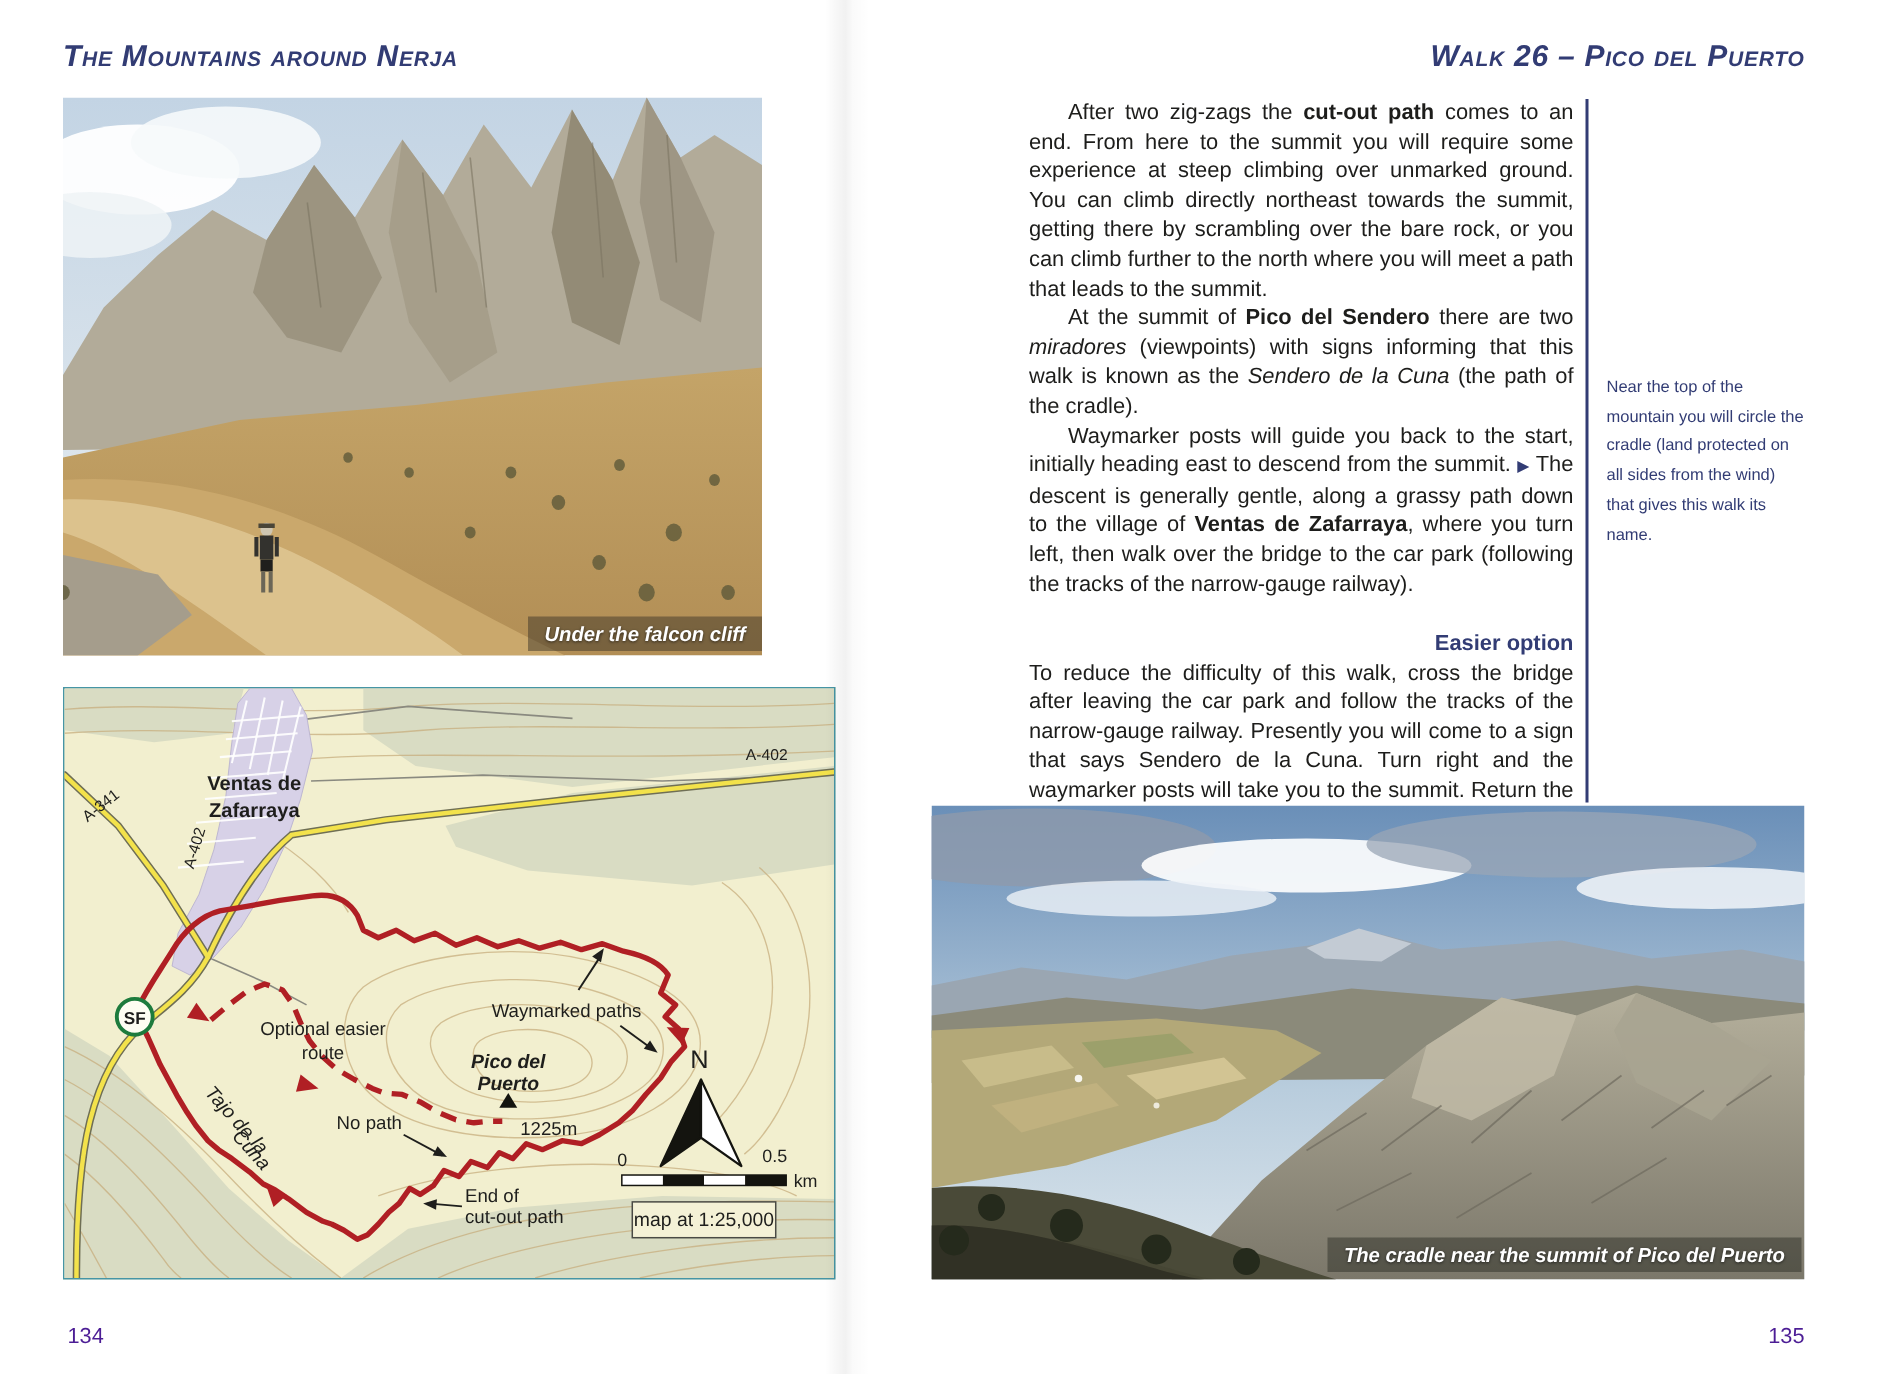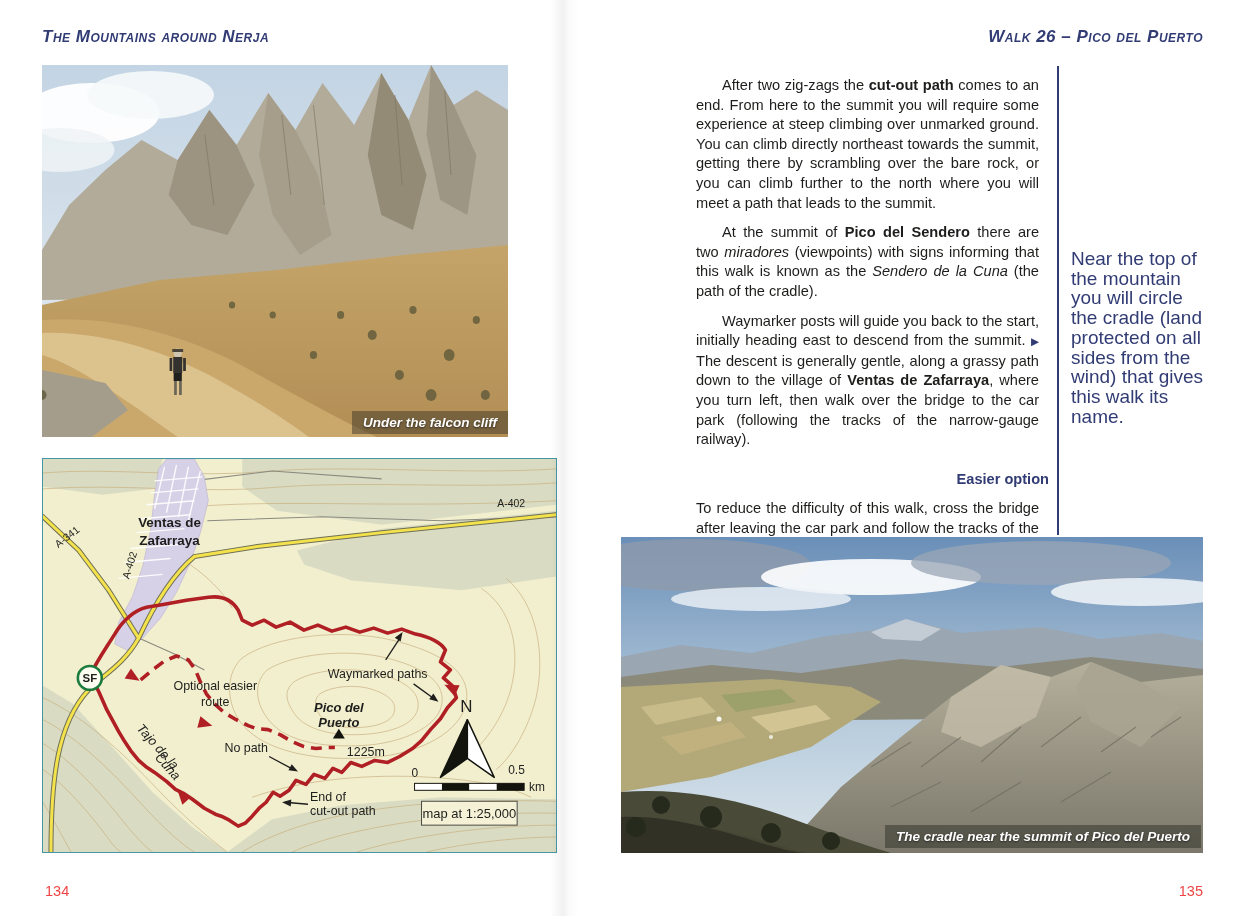--- a/index.html
+++ b/index.html
@@ -5,45 +5,45 @@
   :root{
     --navy:#323c74; --body-text:#1d1d1b; --route-red:#b01f24;
     --map-bg:#f2efcf; --map-green:#d9dcc3; --contour:#c7ae7e;
     --road-yellow:#f3e24b; --road-casing:#6f6f55; --town-fill:#d7d1e7;
     --map-border:#4695a5; --sf-green:#1d7b3d;
   }
   html,body{margin:0;padding:0;background:#fff;}
   .spread{position:relative;width:1254px;height:916px;background:#fff;
     font-family:"Liberation Sans",sans-serif;overflow:hidden;}
   .running-head{position:absolute;top:27px;font-style:italic;font-variant:small-caps;
-    font-weight:700;letter-spacing:.5px;font-size:17px;color:var(--navy);}
+    font-weight:700;letter-spacing:.5px;font-size:20px;color:var(--navy);}
   .rh-left{left:42px;}
   .rh-right{right:51px;}
   figure{margin:0;padding:0;}
   .photo-left{position:absolute;left:42px;top:65px;width:466px;height:372px;}
   .photo-right{position:absolute;left:621px;top:537px;width:582px;height:316px;}
   .photo-left svg,.photo-right svg,.map-wrap svg{display:block;width:100%;height:100%;}
   .photo-cap{position:absolute;right:0;bottom:3px;color:#fff;font-style:italic;font-weight:700;
     font-size:13.5px;padding:4px 11px;text-shadow:0 1px 2px rgba(0,0,0,.6);}
   .cap-left{background:rgba(62,54,40,.5);}
   .cap-right{background:rgba(32,34,26,.42);right:2px;bottom:5px;}
   .map-wrap{position:absolute;left:42px;top:458px;width:515px;height:395px;
     border:1px solid var(--map-border);box-sizing:border-box;background:var(--map-bg);}
   .text-col{position:absolute;left:686px;top:66px;width:363px;font-size:14.6px;
     line-height:19.6px;text-align:justify;color:var(--body-text);}
-  .text-col p{margin:10px;}
+  .text-col p{margin:0;}
   .indent{text-indent:26px;}
   .text-col span.b{font-weight:700;}
   .text-col span.i{font-style:italic;}
   .text-col span.m{color:var(--navy);font-size:10.5px;}
   h3.easier{margin:20px 0 0 0;font-size:14.6px;line-height:19.6px;color:var(--navy);font-weight:700;text-align:right;}
   .v-rule{position:absolute;left:1057px;top:66px;width:2px;height:469px;background:var(--navy);}
-  .margin-note{position:absolute;left:1071px;top:249px;width:133px;font-size:19px;
+  .margin-note{position:absolute;left:1071px;top:249px;width:133px;font-size:11px;
     line-height:19.7px;color:var(--navy);}
-  .page-num{position:absolute;bottom:17px;font-size:14.5px;color:#ef4444;}
+  .page-num{position:absolute;bottom:17px;font-size:14.5px;color:#4c1d95;}
   .pn-left{left:45px;}
   .pn-right{right:51px;}
   .gutter{position:absolute;left:550px;top:0;width:30px;height:916px;pointer-events:none;
     background:linear-gradient(90deg,rgba(0,0,0,0),rgba(0,0,0,.055) 45%,rgba(0,0,0,.02) 62%,rgba(0,0,0,0));}
   
   .map-wrap text{font-family:"Liberation Sans",sans-serif;fill:#1e1e1c;}
   .greenzone{fill:var(--map-green);}
   .contour{fill:none;stroke:var(--contour);stroke-width:.9;opacity:.75;}
   .minor-road{fill:none;stroke:#8a8a80;stroke-width:1.1;}
   .town{fill:var(--town-fill);stroke:#b9b2cf;stroke-width:.6;}

